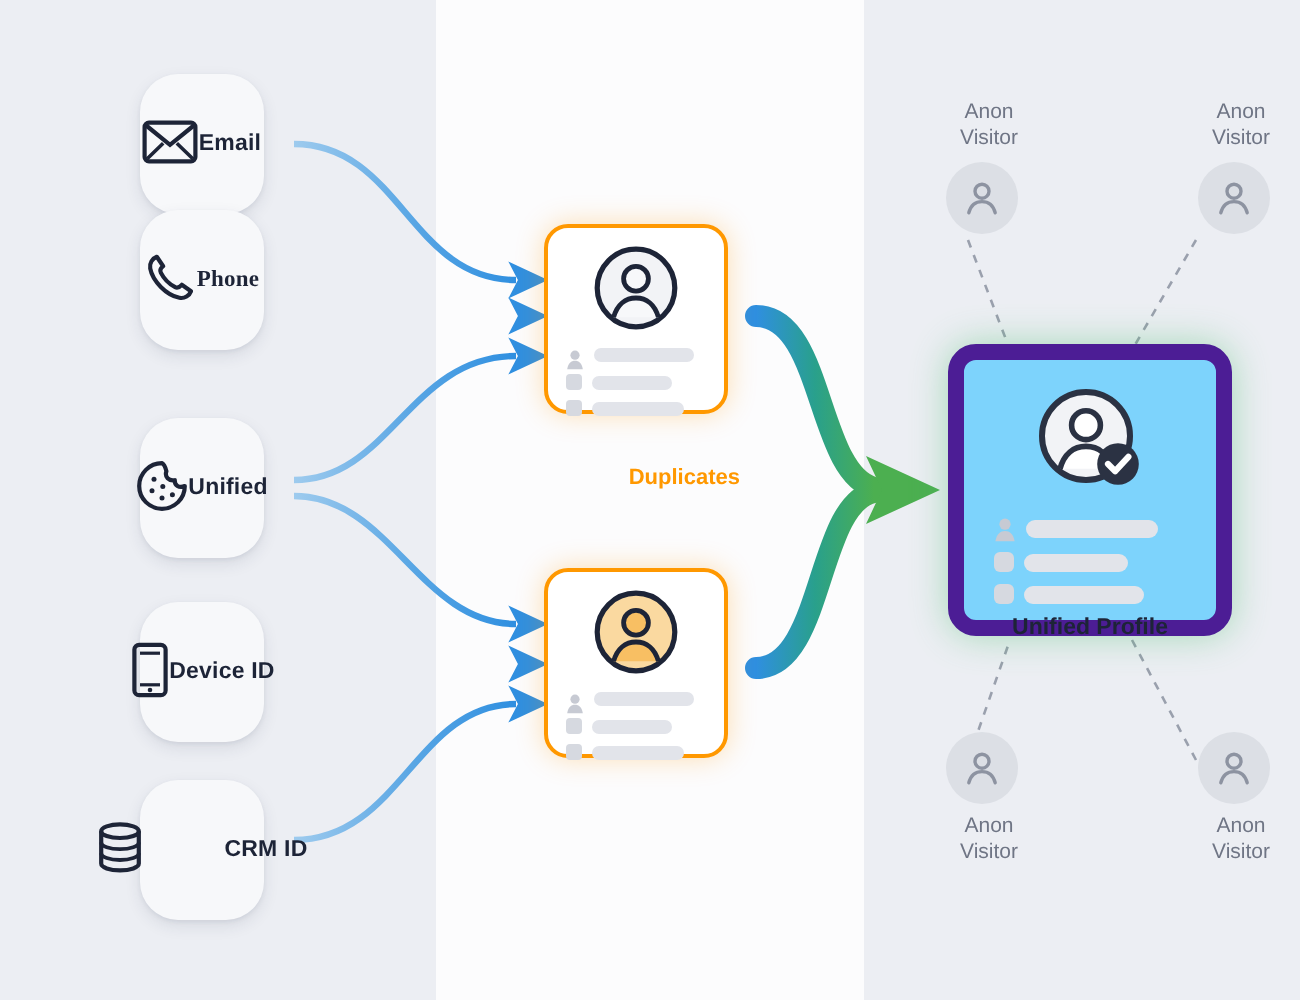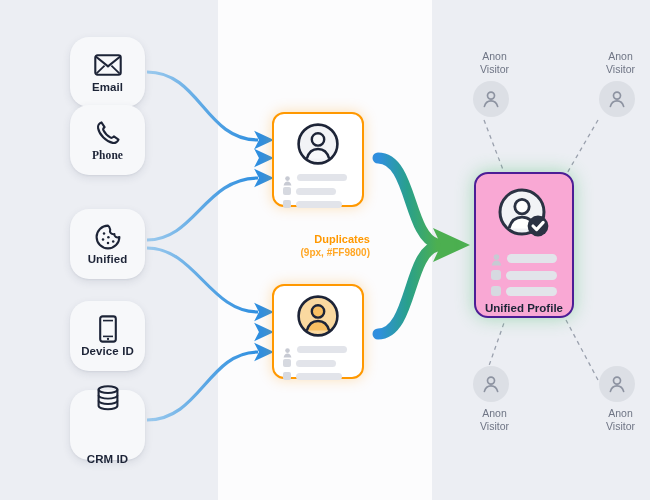--- a/index.html
+++ b/index.html
@@ -35,27 +35,27 @@
     left: 0; top: 0;
     width: 650px; height: 500px;
   }
   #links   { z-index: 2; }
   #merge   { z-index: 5; }
   #dashes  { z-index: 3; }
 
   
   .src-node {
     position: absolute;
-    width: 75px;
+    width: 62px;
     height: 70px;
     background: #f7f8fa;
     border-radius: 19px;
     box-shadow: 0 3px 8px rgba(40,50,80,0.10), 0 1px 2px rgba(40,50,80,0.07);
     display: flex;
-    flex-direction: column;
+    flex-direction: row;
     align-items: center;
     justify-content: center;
     z-index: 6;
   }
   .src-ico {
     height: 28px;
     display: flex;
     align-items: center;
     justify-content: center;
     margin-bottom: 2px;
@@ -136,24 +136,24 @@
     font-weight: 700;
     color: #FFA726;
     line-height: 13px;
   }
 
   
   .unified {
     position: absolute;
     left: 474px;
     top: 172px;
-    width: 100px;
+    width: 142px;
     height: 146px;
-    background: #f9a8d4;
-    border: 2px solid #4c1d95;
+    background: #7dd3fc;
+    border: 8px solid #4c1d95;
     border-radius: 14px;
     box-shadow: 0 0 18px rgba(76,190,110,0.45);
     z-index: 6;
     box-sizing: border-box;
     padding-top: 12px;
   }
   .unified .u-avatar {
     display: flex;
     justify-content: center;
     margin-bottom: 10px;
@@ -376,21 +376,20 @@
       </div>
       <div class="row r3">
         <span class="chip"></span>
         <span class="bar"></span>
       </div>
     </div>
   </div>
 
   <div class="dup-caption">
     <div class="t1">Duplicates</div>
-    <div class="t2">(9px, #FF9800)</div>
   </div>
 
   <div class="unified">
     <div class="u-avatar">
       <svg width="56" height="56" viewBox="0 0 56 56">
         <circle cx="26" cy="26" r="22" fill="#f2f3f6" stroke="#2b3243" stroke-width="3"></circle>
         <circle cx="26" cy="20.6" r="7.2" fill="#ffffff" stroke="#2b3243" stroke-width="2.8"></circle>
         <path d="M13,42.4 C15,35 19.8,31.2 26,31.2 C32.2,31.2 37,35 39,42.4" fill="#ffffff" stroke="#2b3243" stroke-width="2.8" stroke-linejoin="round"></path>
         <circle cx="42" cy="40" r="10.4" fill="#2b3243"></circle>
         <path d="M37,40 L40.6,43.6 L47.2,36.4" fill="none" stroke="#ffffff" stroke-width="3.1" stroke-linecap="round" stroke-linejoin="round"></path>

